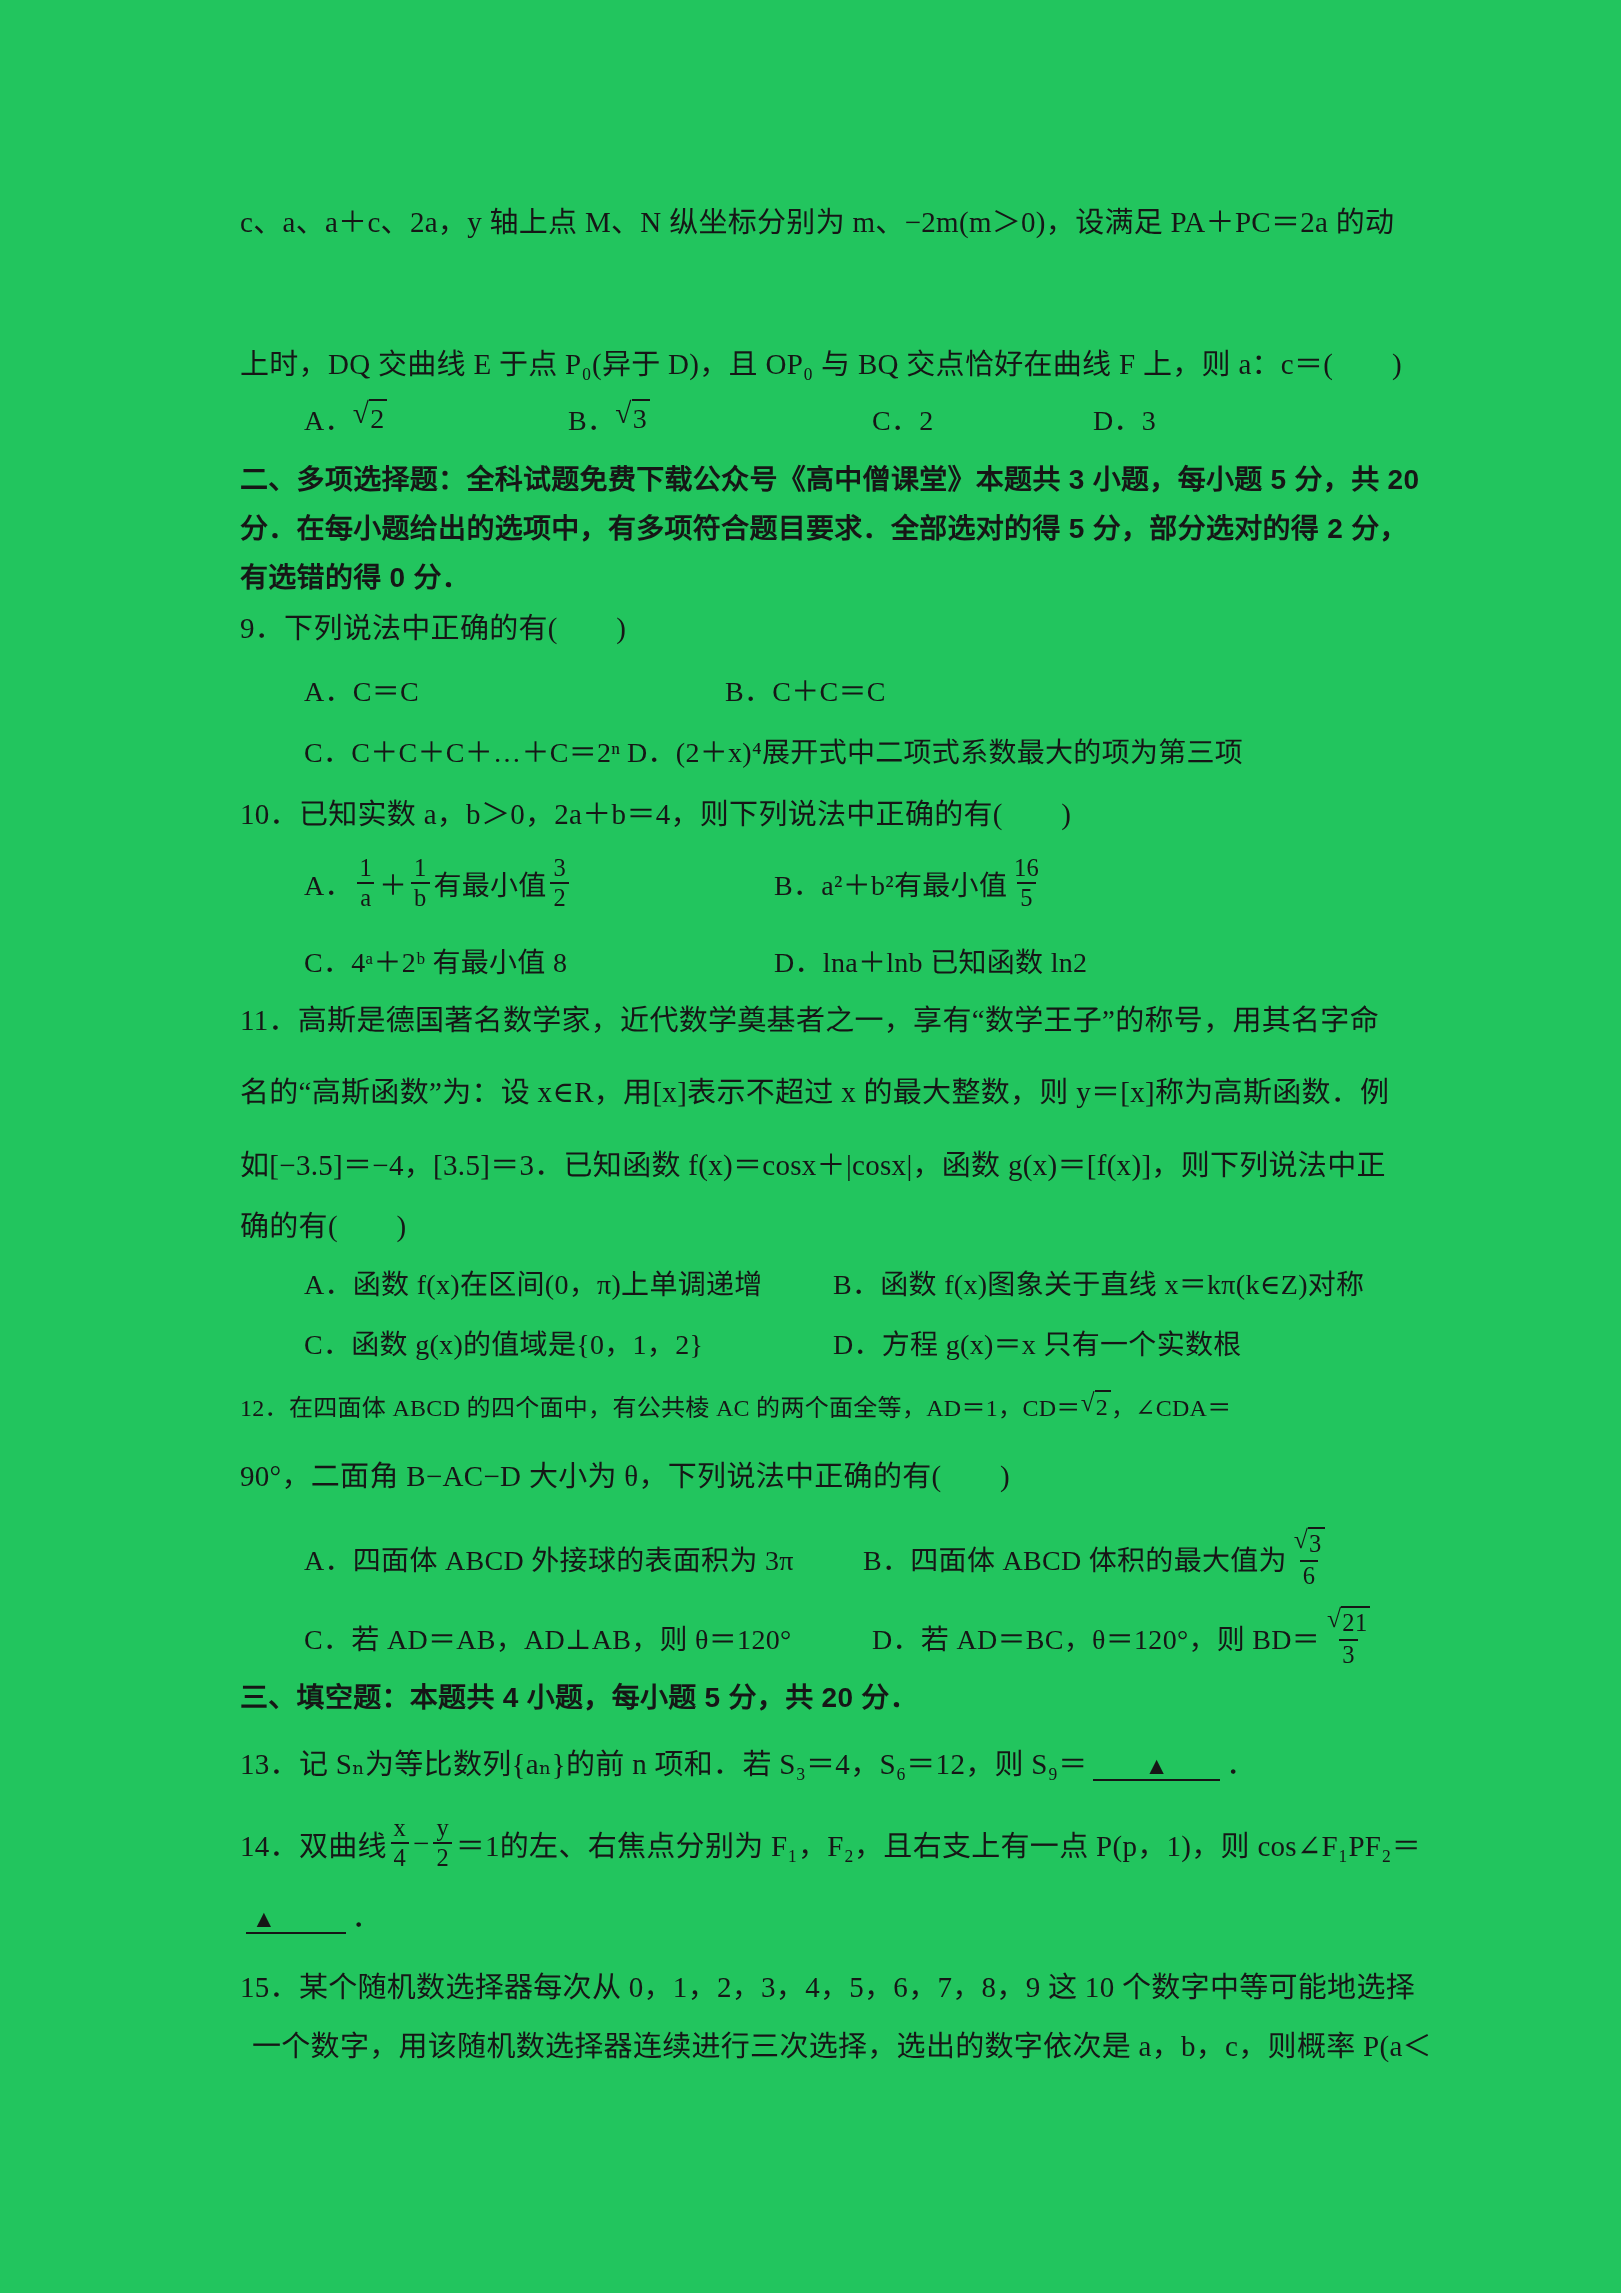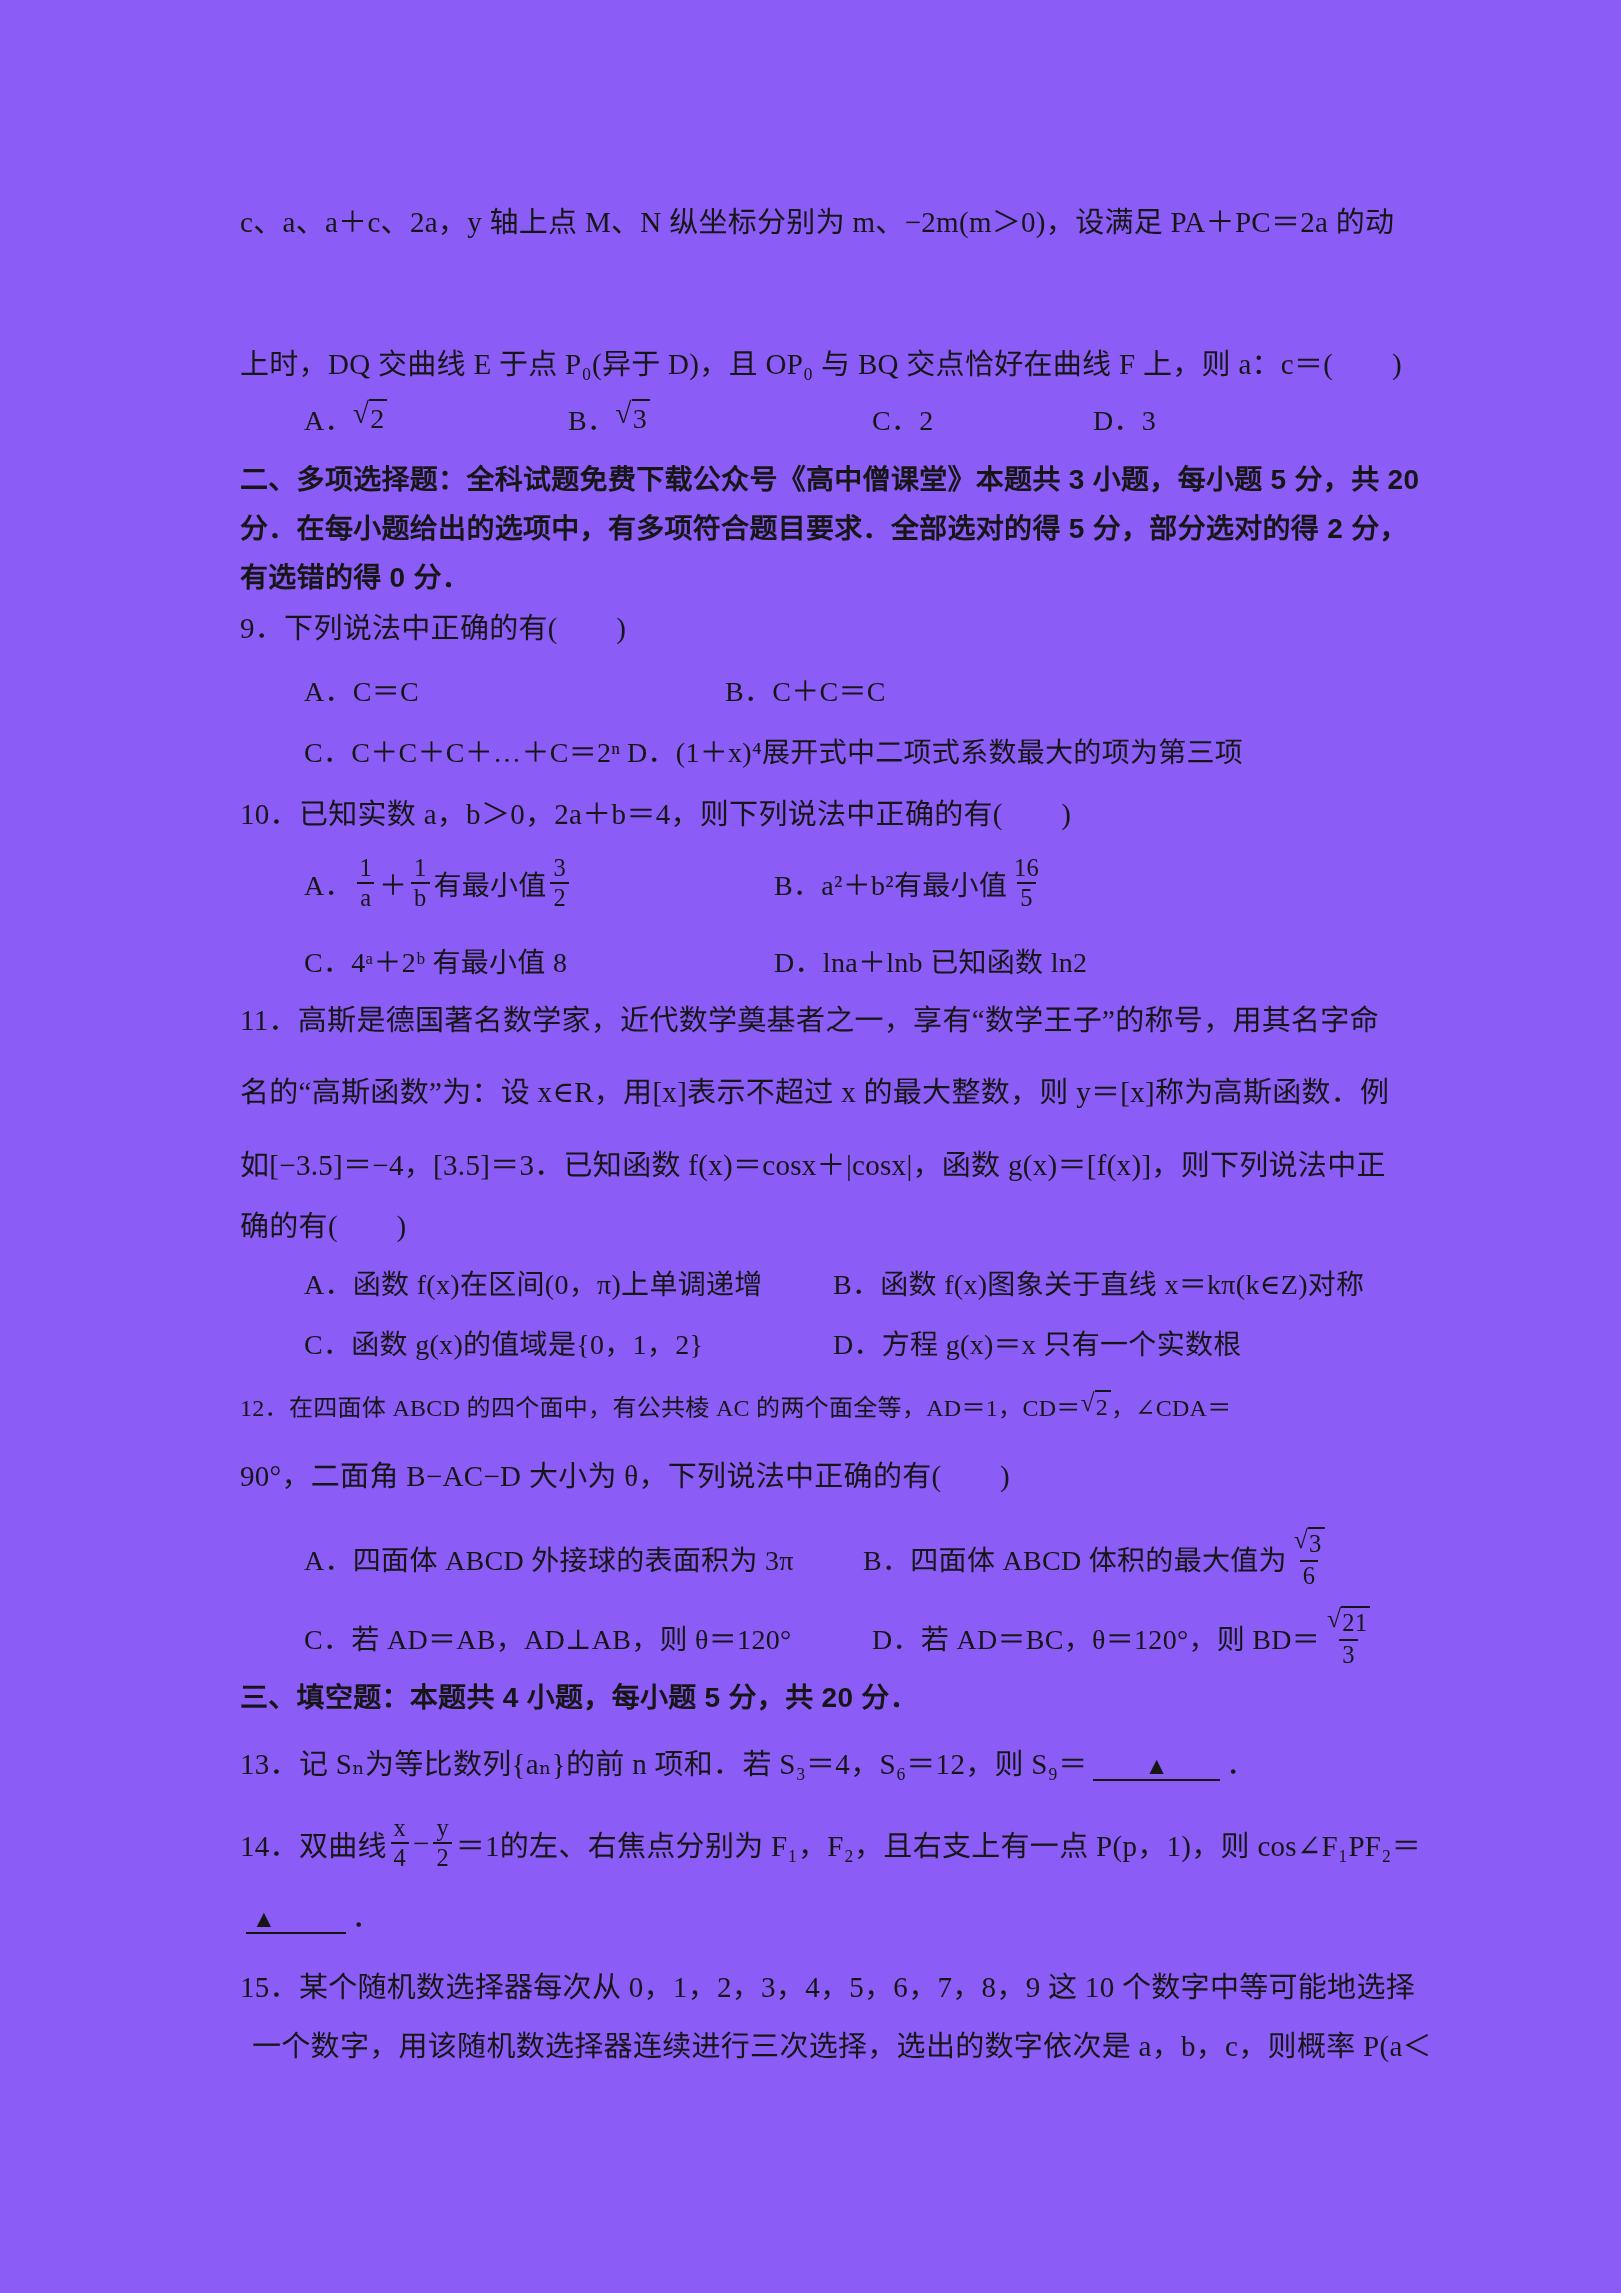--- a/index.html
+++ b/index.html
@@ -1,21 +1,21 @@
 <!DOCTYPE html>
 <html lang="zh-CN"><head>
 <meta charset="utf-8">
 <title></title>
 <style>
   html,body{margin:0;padding:0;background:#e8e8e8;}
   .page{
     position:relative;
     width:1621px;height:2294px;
     margin:0 auto;
-    background:#8b5cf6;
+    background:#22c55e;
     color:#161616;
     font-family:"Liberation Serif","DejaVu Serif",serif;
     overflow:hidden;
   }
   .line{
     position:absolute;
     font-size:29px;
     line-height:39px;
     white-space:nowrap;
     letter-spacing:0.3px;
@@ -88,21 +88,21 @@
   <div class="cell" style="top:392px;left:1093px;height:51px;">D．3</div>
 
   <div class="line hdr" style="top:460px;left:240px;">二、多项选择题：全科试题免费下载公众号《高中僧课堂》本题共 3 小题，每小题 5 分，共 20</div>
   <div class="line hdr" style="top:509px;left:240px;">分．在每小题给出的选项中，有多项符合题目要求．全部选对的得 5 分，部分选对的得 2 分，</div>
   <div class="line hdr" style="top:558px;left:240px;">有选错的得 0 分．</div>
 
   <div class="line" style="top:609px;left:240px;">9．下列说法中正确的有(　　)</div>
   <div class="cell" style="top:667px;left:304px;height:43px;">A．C＝C</div>
   <div class="cell" style="top:667px;left:725px;height:43px;">B．C＋C＝C</div>
   <div class="cell" style="top:728px;left:304px;height:43px;">C．C＋C＋C＋…＋C＝2ⁿ</div>
-  <div class="cell" style="top:728px;left:627px;height:43px;">D．(1＋x)⁴展开式中二项式系数最大的项为第三项</div>
+  <div class="cell" style="top:728px;left:627px;height:43px;">D．(2＋x)⁴展开式中二项式系数最大的项为第三项</div>
 
   <div class="line" style="top:795px;left:240px;">10．已知实数 a，b＞0，2a＋b＝4，则下列说法中正确的有(　　)</div>
   <div class="cell" style="top:838px;left:304px;height:90px;">
     <span>A．</span>
     <span class="frac">
         <span class="fn">1</span>
         <span class="fd">a</span>
       </span>
     <span>＋</span>
     <span class="frac">

